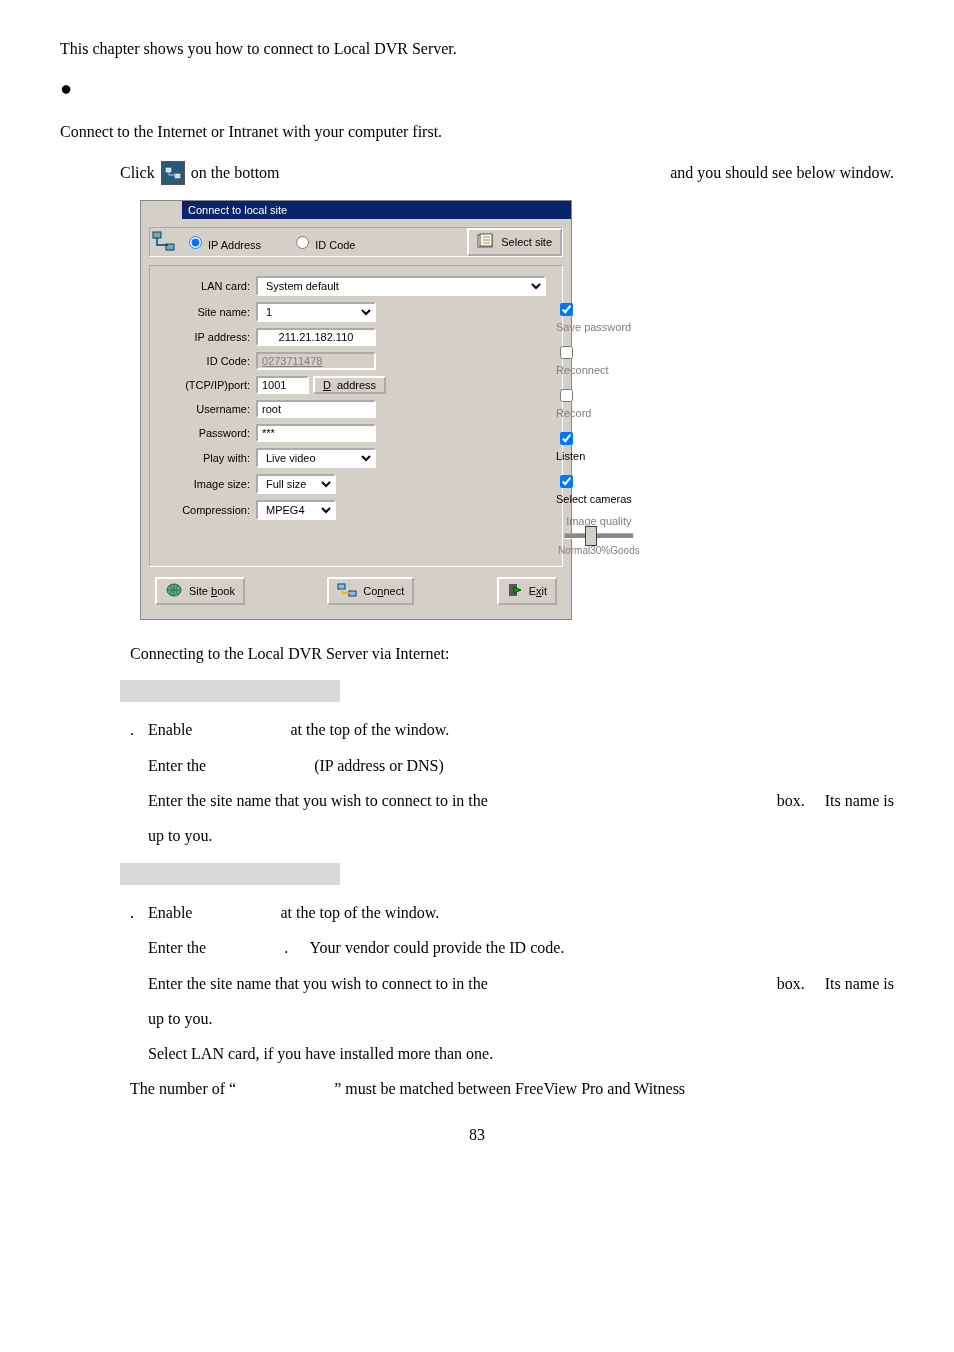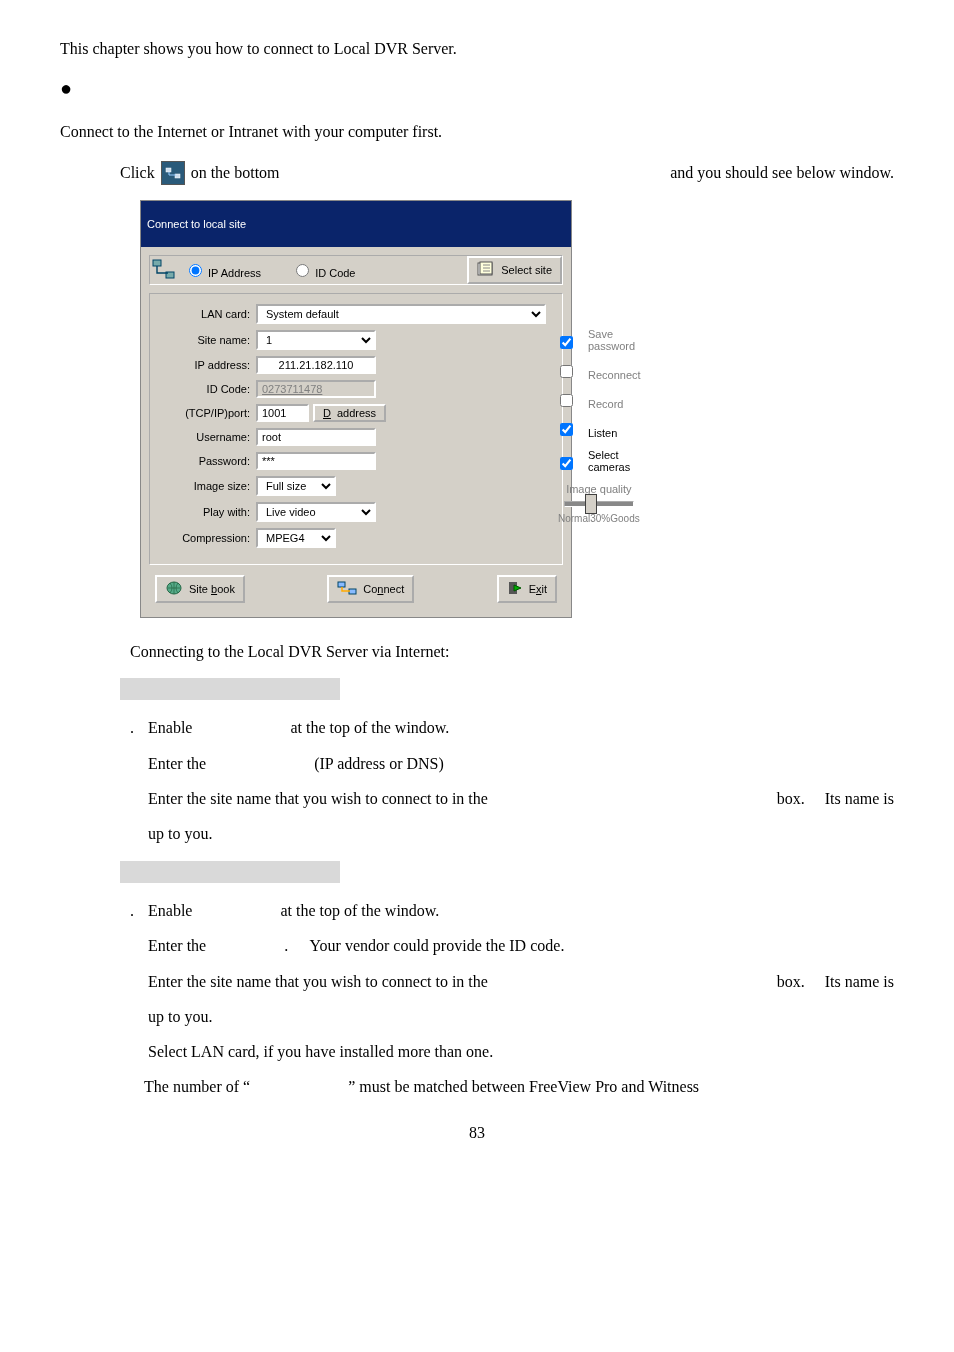--- a/index.html
+++ b/index.html
@@ -55,22 +55,23 @@
     margin: 4px 0 20px 80px;
     background: #d4d0c8;
     border: 1px solid #888;
     font-family: Tahoma, sans-serif;
     font-size: 11px;
     color: #000;
   }
   .dlg-title {
     background: linear-gradient(#0a246a, #0a246a);
     color: #fff;
-    padding: 17px 6px;
+    padding: 3px 6px;
     font-size: 11px;
+    margin-left: 41px;
   }
   .dlg-body {
     padding: 8px;
   }
   .top-panel {
     border: 1px inset #fff;
     padding: 0;
     display: flex;
     align-items: center;
     justify-content: space-between;
@@ -136,24 +137,25 @@
   }
   .win-select {
     height: 20px;
   }
   .right-col {
     width: 150px;
     padding-top: 24px;
   }
   .chk-row {
     display: flex;
-    align-items: flex-end;
-    gap: 12px;
+    align-items: flex-start;
+    gap: 2px;
     margin-bottom: 10px;
     color: #808080;
+    flex-direction: column;
   }
   .chk-active { color: #000; }
   .slider-wrap {
     margin-top: 8px;
     color: #808080;
   }
   .slider-label {
     text-align: center;
     margin-bottom: 4px;
   }
@@ -292,29 +294,29 @@
         </div>
         <div class="form-row">
           <label>Username:</label>
           <input class="win-input" style="width: 120px;" value="root">
         </div>
         <div class="form-row">
           <label>Password:</label>
           <input class="win-input" style="width: 120px;" value="***">
         </div>
         <div class="form-row">
+          <label>Play with:</label>
+          <select class="win-select" style="width:120px">
+            <option>Live video</option>
+          </select>
+        </div>
+        <div class="form-row">
           <label>Image size:</label>
           <select class="win-select" style="width:80px">
             <option>Full size</option>
-          </select>
-        </div>
-        <div class="form-row">
-          <label>Play with:</label>
-          <select class="win-select" style="width:120px">
-            <option>Live video</option>
           </select>
         </div>
         <div class="form-row">
           <label>Compression:</label>
           <select class="win-select" style="width:80px">
             <option>MPEG4</option>
           </select>
         </div>
       </div>
 
@@ -429,20 +431,20 @@
   </div>
   <div style="margin-left:18px; display:flex;">
     <span>Enter the site name that you wish to connect to in the</span>
     <span style="flex:1"></span>
     <span>box.</span>
     <span style="width:20px"></span>
     <span>Its name is</span>
   </div>
   <div style="margin-left:18px"> up to you.</div>
   <div style="margin-left:18px">Select LAN card, if you have installed more than one.</div>
-  <div style="margin-left:14px">
+  <div style="">
     <span> The number of “</span>
     <span style="display:inline-block;width:90px"></span>
     <span>” must be matched between FreeView Pro and Witness</span>
   </div>
 </div>
 
 <div class="page-num">83</div>
 
 </body></html>

